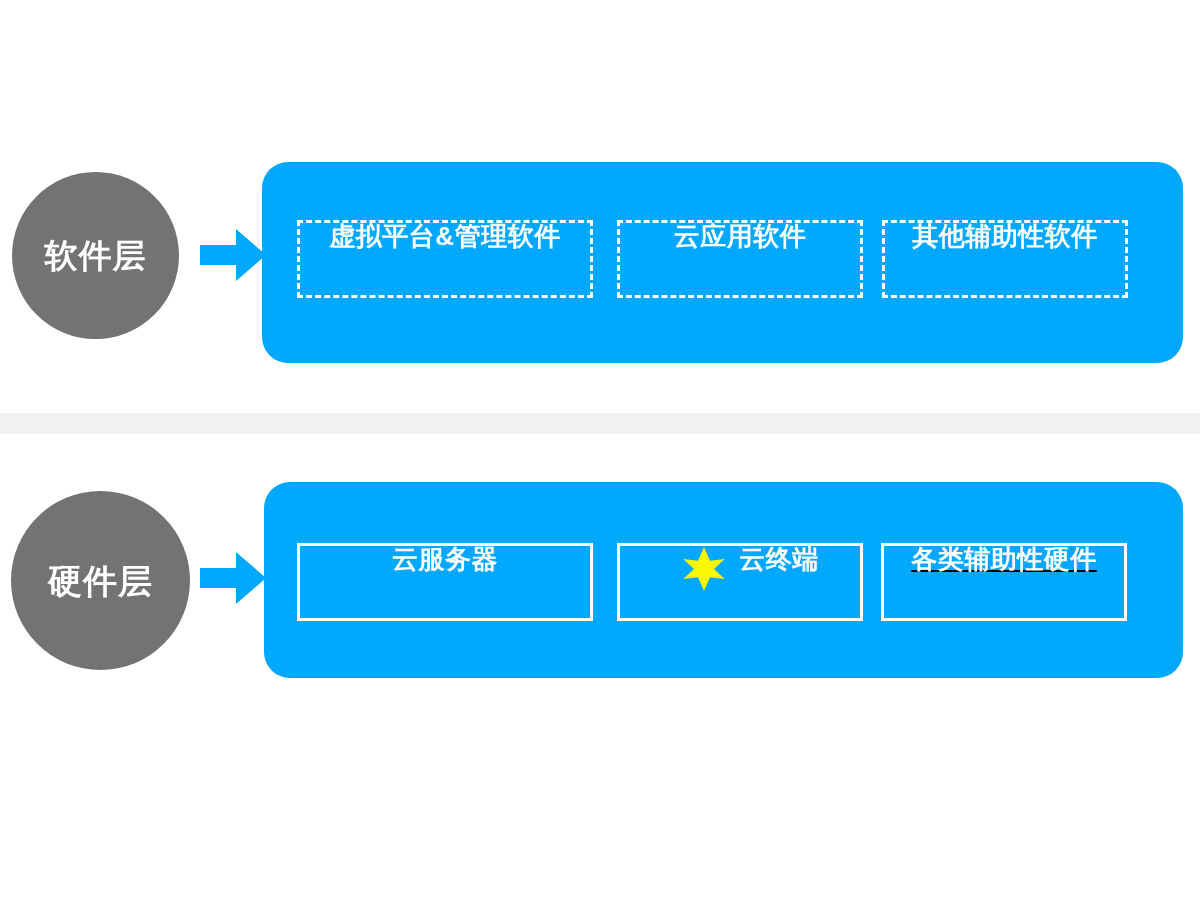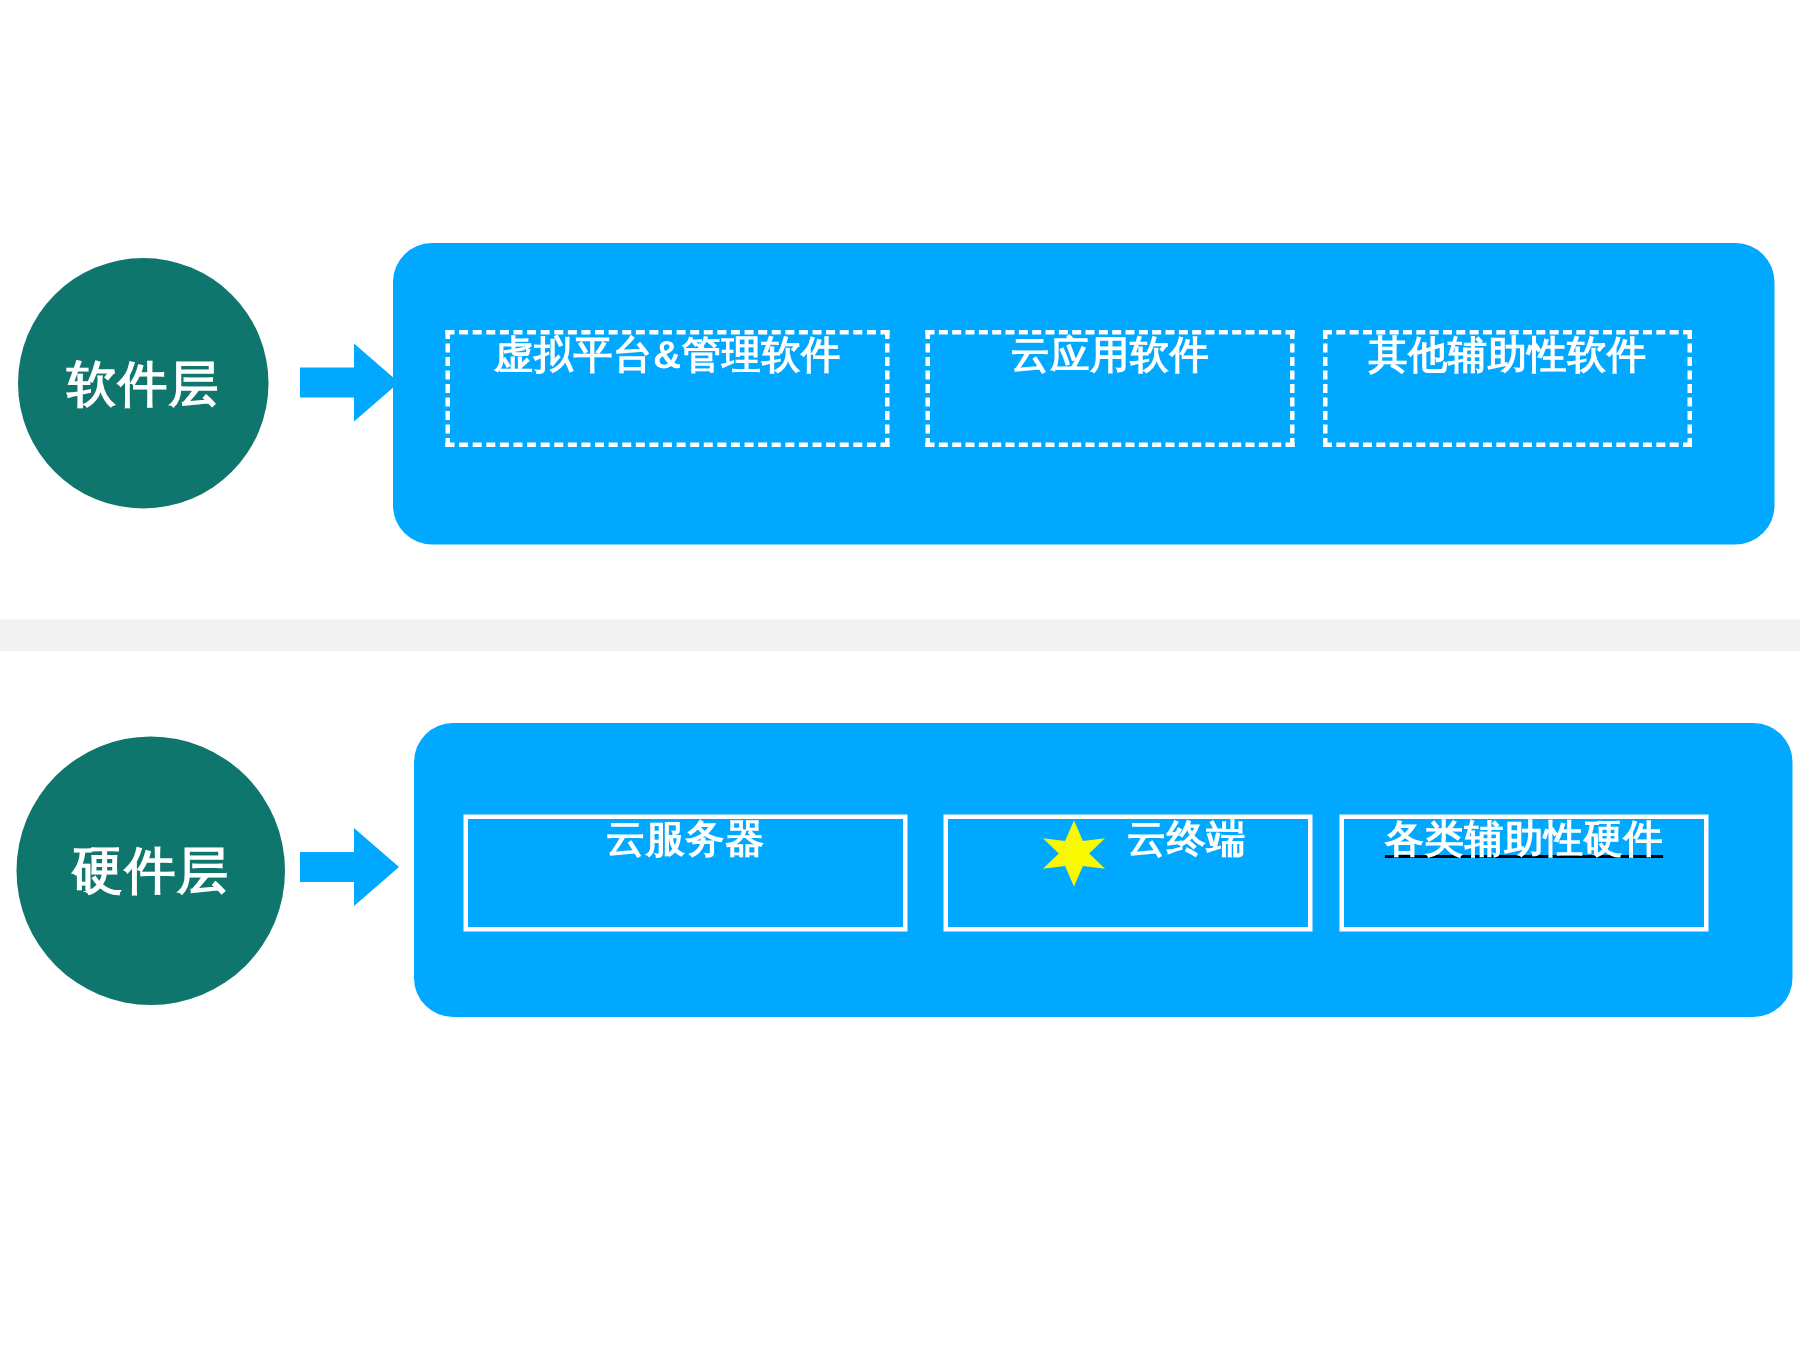--- a/index.html
+++ b/index.html
@@ -30,21 +30,21 @@
     top: 413px;
     width: 1200px;
     height: 21px;
     background: #f1f1f1;
   }
 
   
   .layer-circle {
     position: absolute;
     border-radius: 50%;
-    background: #0f766e;
+    background: #737373;
     display: flex;
     align-items: center;
     justify-content: center;
     box-sizing: border-box;
   }
   .layer-circle .circle-label {
     color: #ffffff;
     font-weight: bold;
     letter-spacing: 1px;
     white-space: nowrap;
@@ -98,21 +98,20 @@
     left: 262px;
     top: 162px;
     width: 921px;
     height: 201px;
   }
   #panel-hardware {
     left: 264px;
     top: 482px;
     width: 919px;
     height: 196px;
-    margin-left: 12px;
   }
 
   .panel-items {
     display: flex;
     align-items: center;
     width: 100%;
     height: 100%;
     position: relative;
   }
 

